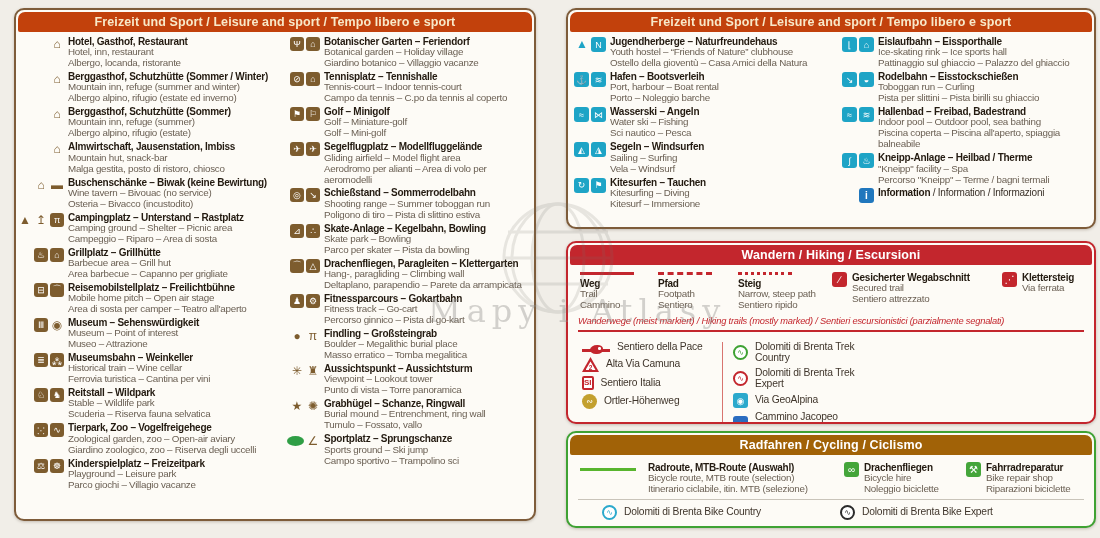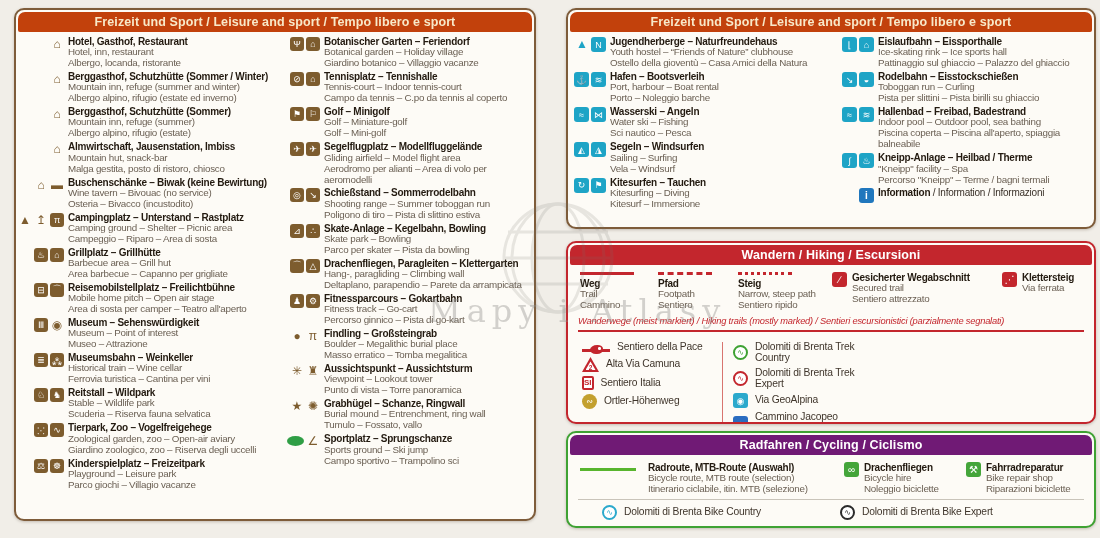--- a/index.html
+++ b/index.html
@@ -8,21 +8,21 @@
 
   .panel{position:absolute;background:#fdfbf6;border-radius:10px;overflow:hidden;box-shadow:0 1px 3px rgba(60,40,20,.25)}
   .panel.brown{border:2px solid #7e5c3a}
   .panel.red{border:2px solid #c3262d}
   .panel.green{border:2px solid #3fa233}
 
   .ph{height:20px;margin:2px;border-radius:7px 7px 2px 2px;display:flex;align-items:center;justify-content:center;
       font-weight:bold;font-size:12.5px;letter-spacing:.1px}
   .ph.brown{background:#c2410c;color:#f8e9c9}
   .ph.red{background:#c3262d;color:#fff}
-  .ph.green{background:#701a75;color:#fff}
+  .ph.green{background:#a16207;color:#fff}
 
   #left-panel{left:14px;top:8px;width:522px;height:513px}
   #right-top-panel{left:566px;top:8px;width:530px;height:221px}
   #hiking-panel{left:566px;top:241px;width:530px;height:183px}
   #cycling-panel{left:566px;top:431px;width:530px;height:97px}
 
   .cols{display:flex;padding:2px 4px 0 2px}
   #lp-col1{flex:0 0 256px}
   #lp-col2{flex:1}
   #rt-col1{flex:0 0 268px}

